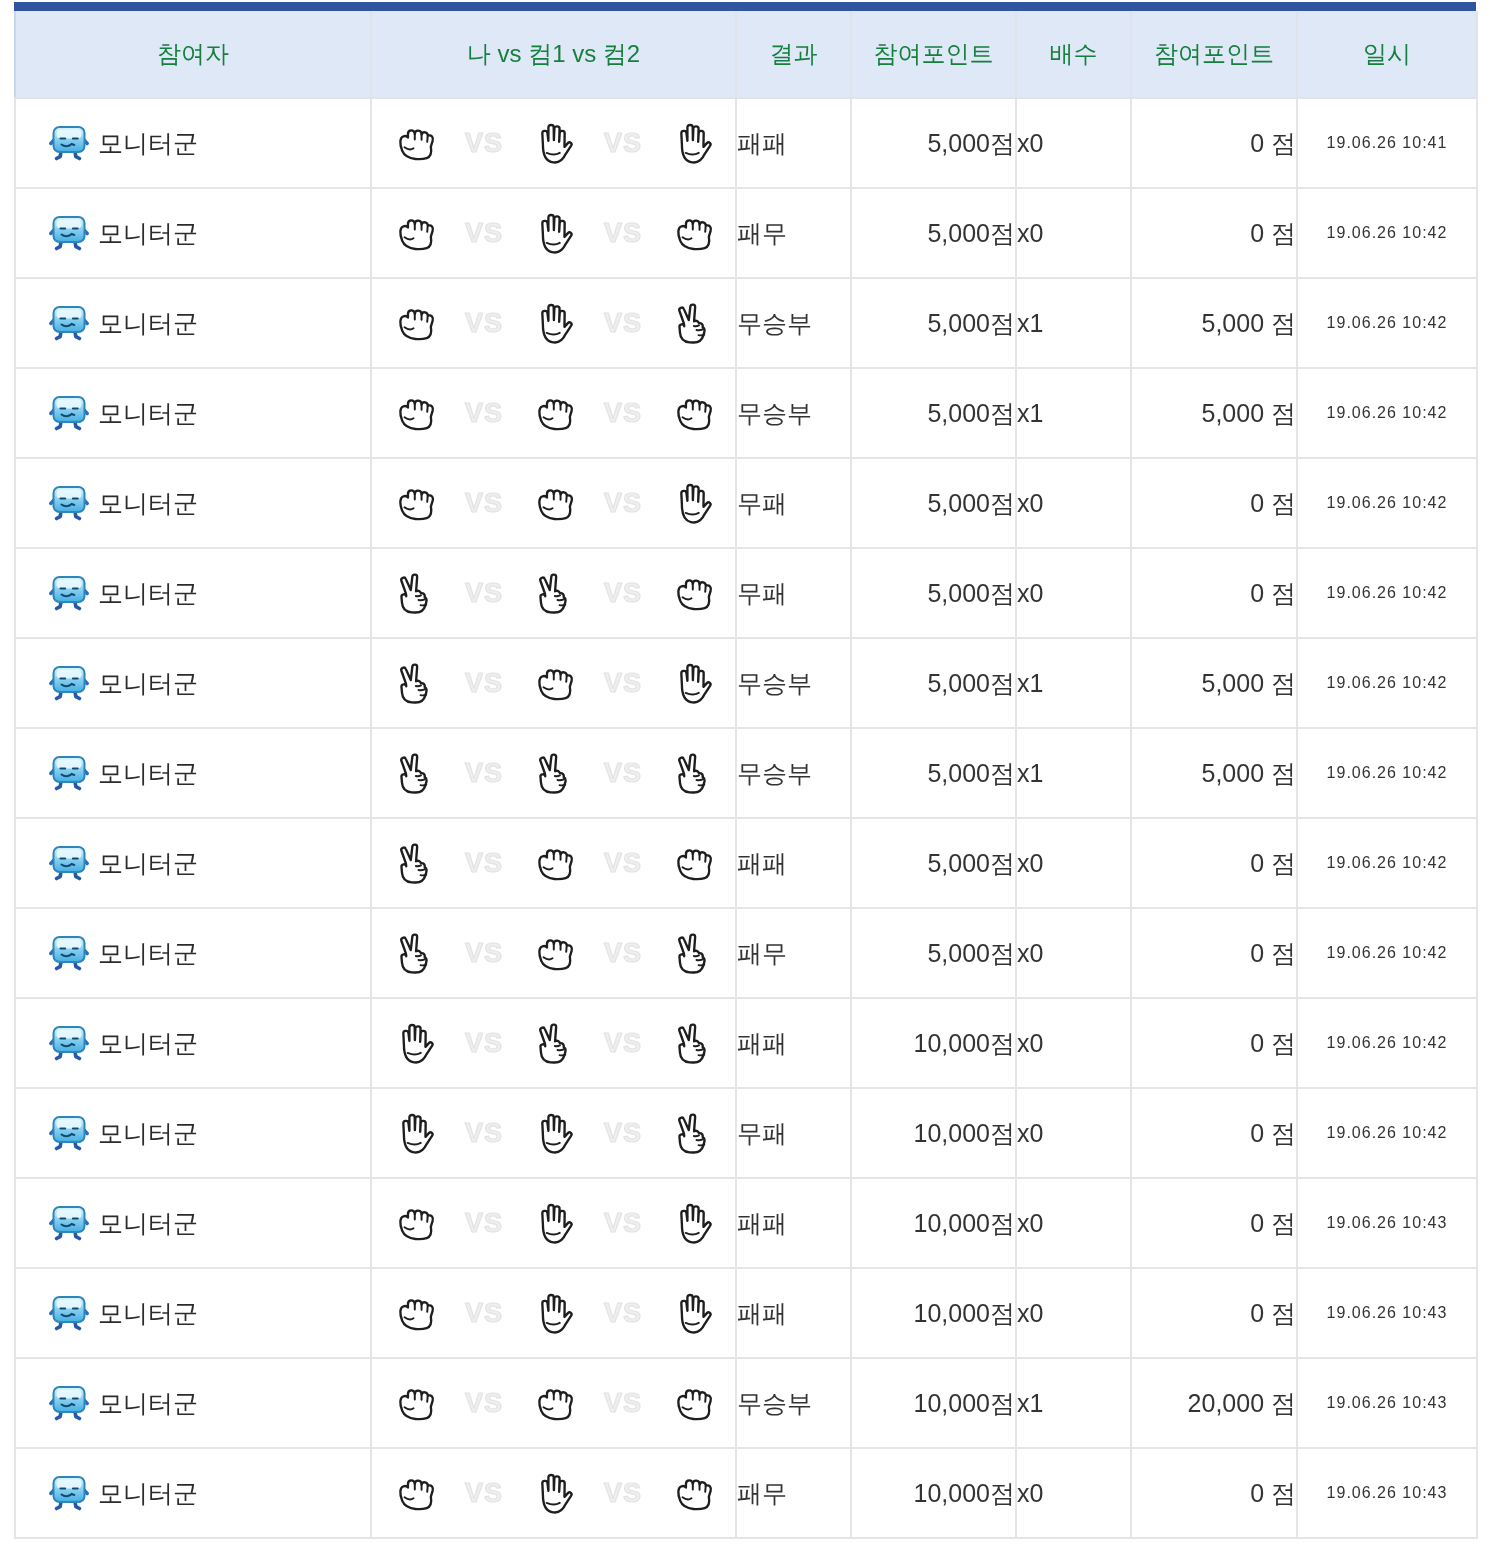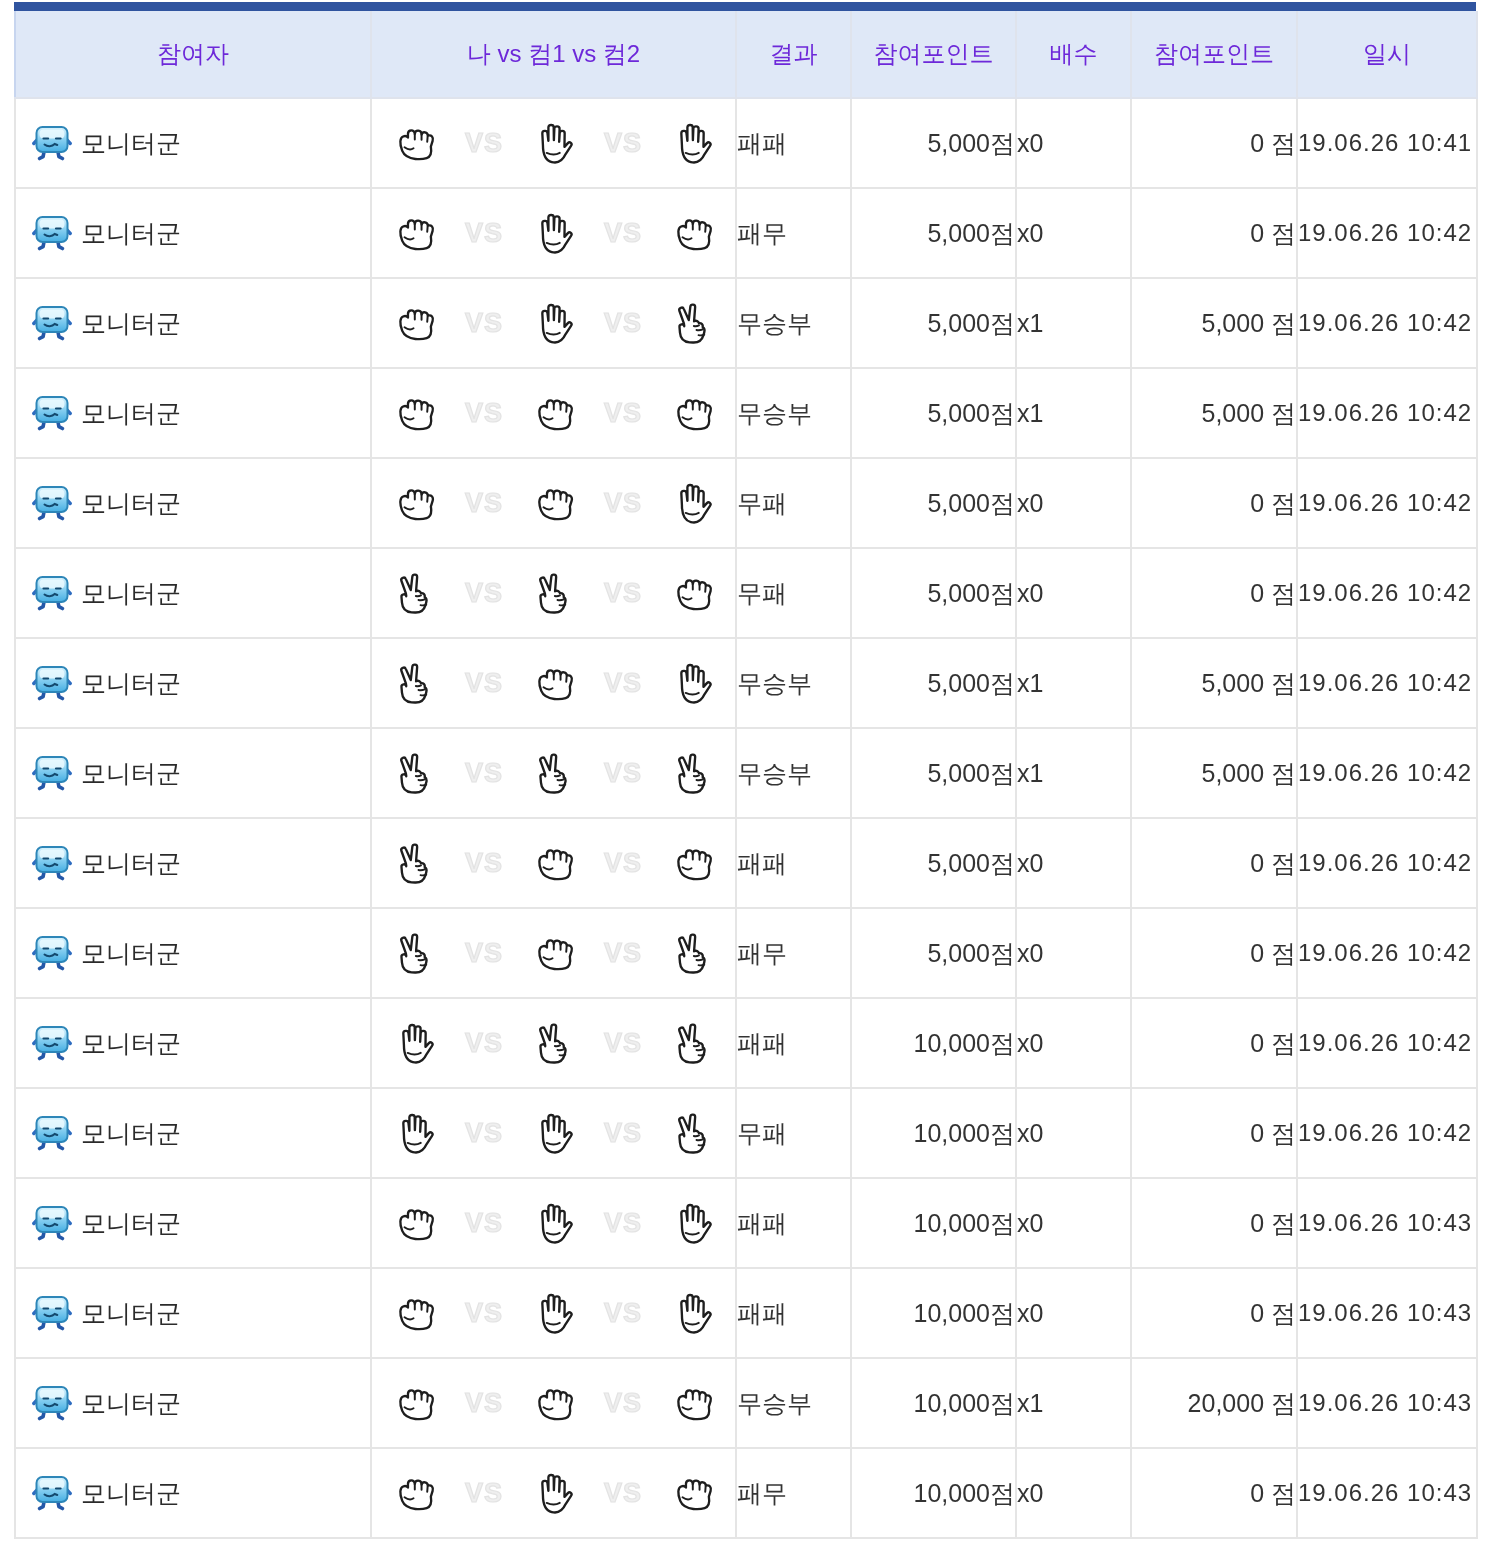--- a/index.html
+++ b/index.html
@@ -4,42 +4,42 @@
 <style>
   html,body{margin:0;padding:0;}
   body{
     width:1490px;height:1558px;overflow:hidden;background:#fff;
     font-family:"Liberation Sans",sans-serif;color:#333;
   }
   .table-wrap{margin:2px 14px 0 14px;}
   .topbar{height:9px;background:#30549f;}
   table{width:100%;border-collapse:collapse;table-layout:fixed;}
   th{
-    background:#dfe8f7;height:84px;font-weight:400;font-size:24px;color:#6d28d9;
+    background:#dfe8f7;height:84px;font-weight:400;font-size:24px;color:#15803d;
     border:2px solid #dfe3ec;border-top:none;text-align:center;
   }
   th:first-child{border-left:2px solid #c7d5ef;}
   td{
     height:88px;border:2px solid #e5e5e5;font-size:25px;color:#333;
     background:#fff;vertical-align:middle;padding:0;
   }
   .cell-inner{display:flex;align-items:center;height:100%;}
-  .c-participant .cell-inner{justify-content:flex-start;padding-left:16px;gap:9px;}
+  .c-participant .cell-inner{justify-content:flex-start;padding-left:16px;gap:9px;margin-left:17px;}
   .pname{font-size:25px;color:#2b2b2b;}
   .avatar{width:40px;height:38px;display:inline-flex;flex:0 0 auto;}
   .avatar svg{width:40px;height:38px;}
   .c-hands .cell-inner{justify-content:center;gap:27px;align-items:center;}
   .hand{width:47px;height:47px;flex:0 0 auto;}
   .vs{
     font-weight:800;font-size:27px;letter-spacing:1px;color:#efefef;
     -webkit-text-stroke:1.2px #e3e3e3;user-select:none;
   }
   .t-center{text-align:center;}
   .t-right{justify-content:flex-end;text-align:right;}
-  .c-date .cell-inner{justify-content:flex-start;letter-spacing:1px;font-size:24px;}
+  .c-date .cell-inner{justify-content:center;letter-spacing:1px;font-size:16px;}
   .hidden-defs{position:absolute;width:0;height:0;overflow:hidden;}
 </style>
 </head>
 <body>
 
 <svg class="hidden-defs" aria-hidden="true">
   <defs>
     <linearGradient id="avgrad" x1="0" y1="0" x2="0" y2="1">
       <stop offset="0" stop-color="#dcf4fe"></stop>
       <stop offset="0.45" stop-color="#8fd3f2"></stop>

